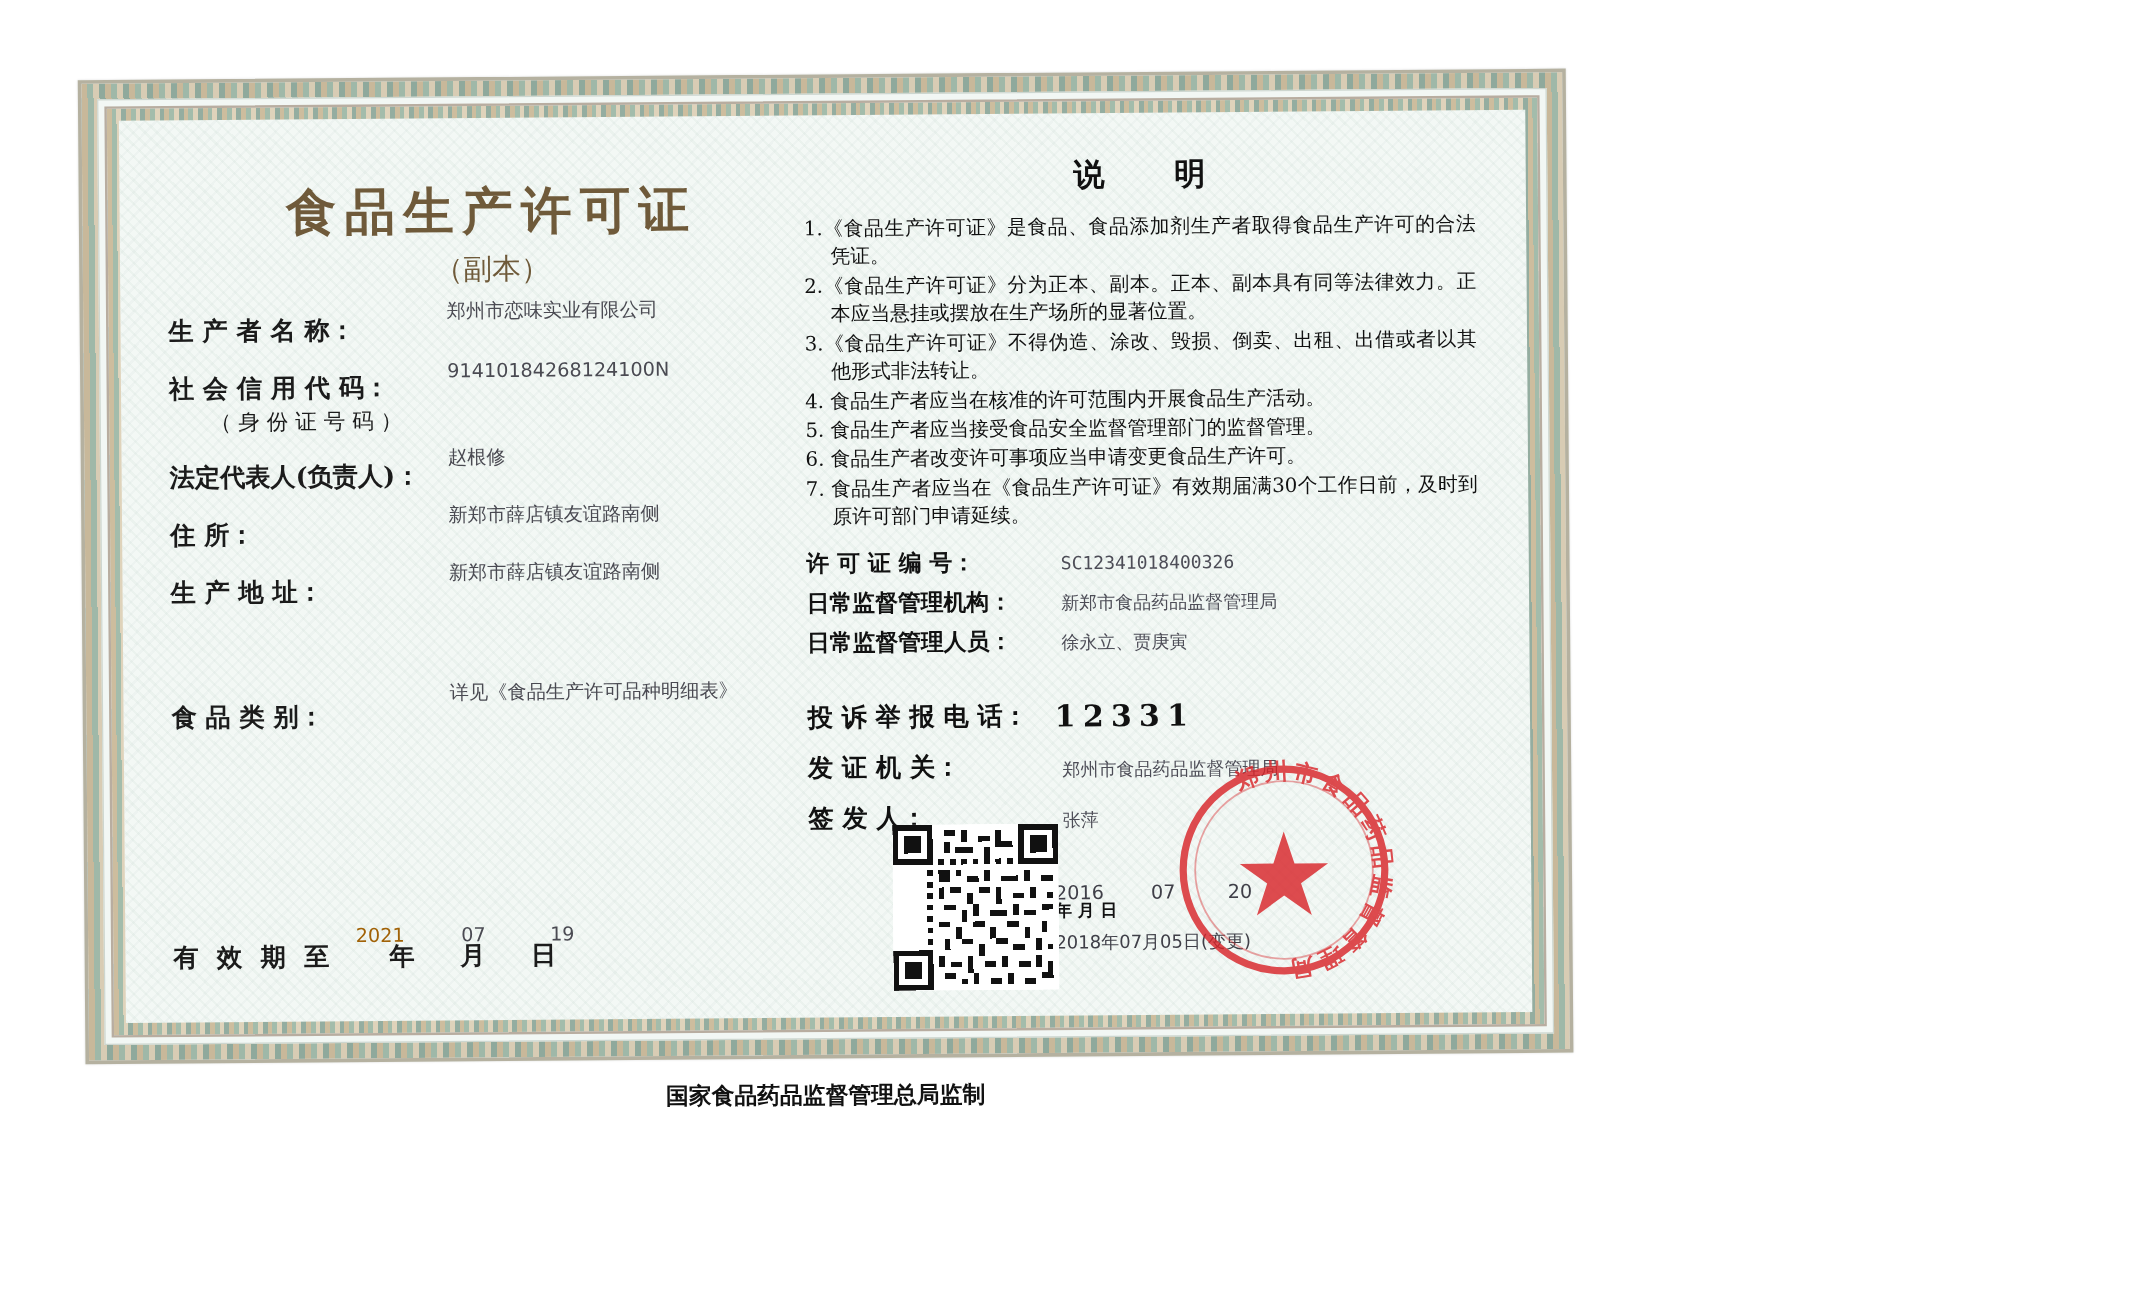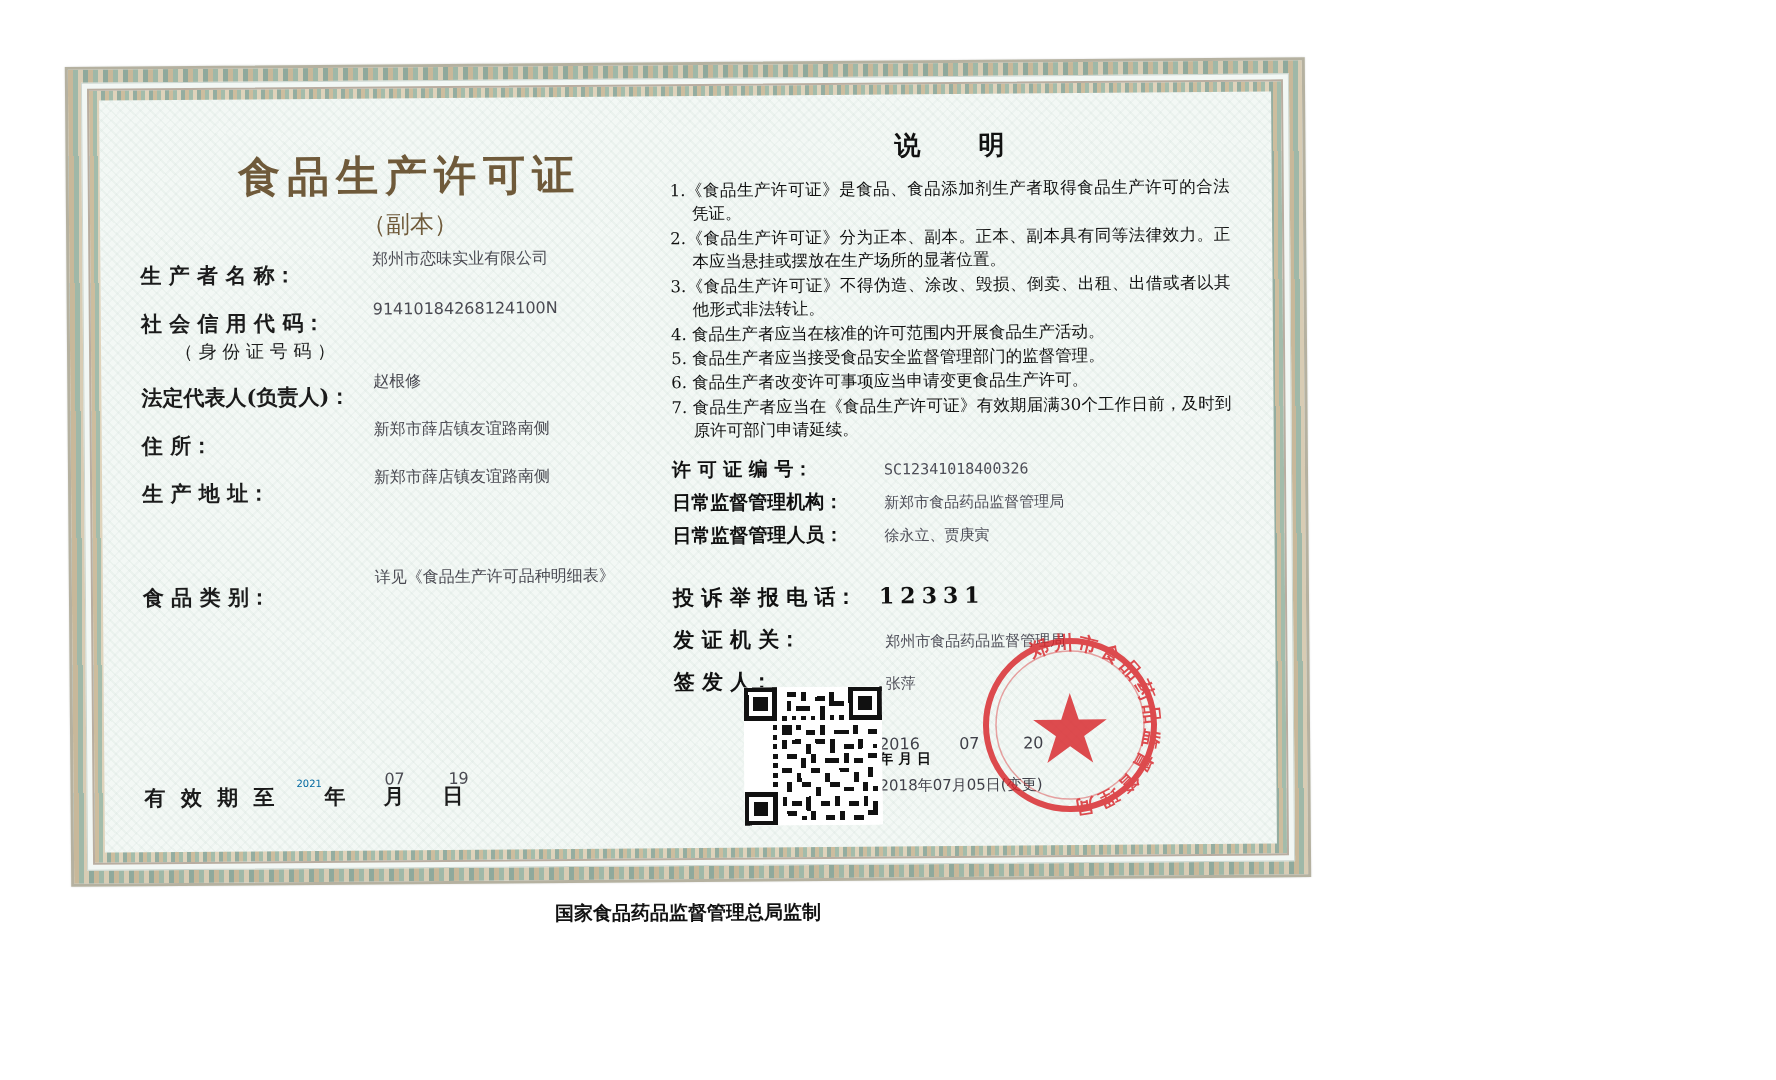--- a/index.html
+++ b/index.html
@@ -154,23 +154,23 @@
   }
   .validity .ymd {
     position: absolute;
     left: 180px; bottom: 0;
     font-family: "DejaVu Serif", "Liberation Serif", serif;
     font-size: 21px;
     font-weight: bold;
     letter-spacing: 38px;
     color: #1b1b1b;
   }
-  .validity .yy { position: absolute; left: 152px; bottom: 22px; font-size: 10px; color: #0369a1; }
+  .validity .yy { position: absolute; left: 152px; bottom: 22px; font-size: 16px; color: #a16207; }
   .validity .mm { position: absolute; left: 240px; bottom: 22px; font-size: 16px; color: #4a4a52; }
-  .validity .dd { position: absolute; left: 304px; bottom: 22px; font-size: 16px; color: #4a4a52; }
+  .validity .dd { position: absolute; left: 314px; bottom: 22px; font-size: 16px; color: #4a4a52; }
 
   
   .right-col {
     position: absolute;
     left: 570px;
     top: 34px;
     width: 560px;
   }
   .notes-title {
     font-family: "DejaVu Serif", "Liberation Serif", serif;
@@ -232,21 +232,21 @@
   .contact-value {
     font-family: "DejaVu Sans", "Liberation Sans", sans-serif;
     font-size: 15px;
     color: #4d4d57;
     position: absolute;
     left: 212px; top: 8px;
     white-space: nowrap;
   }
   .phone-number {
     font-family: "DejaVu Serif", "Liberation Serif", serif;
-    font-size: 22px;
+    font-size: 25px;
     font-weight: bold;
     letter-spacing: 6px;
     color: #111;
     position: absolute;
     left: 206px; top: 0;
   }
 
   
   .issue-date {
     position: absolute;

